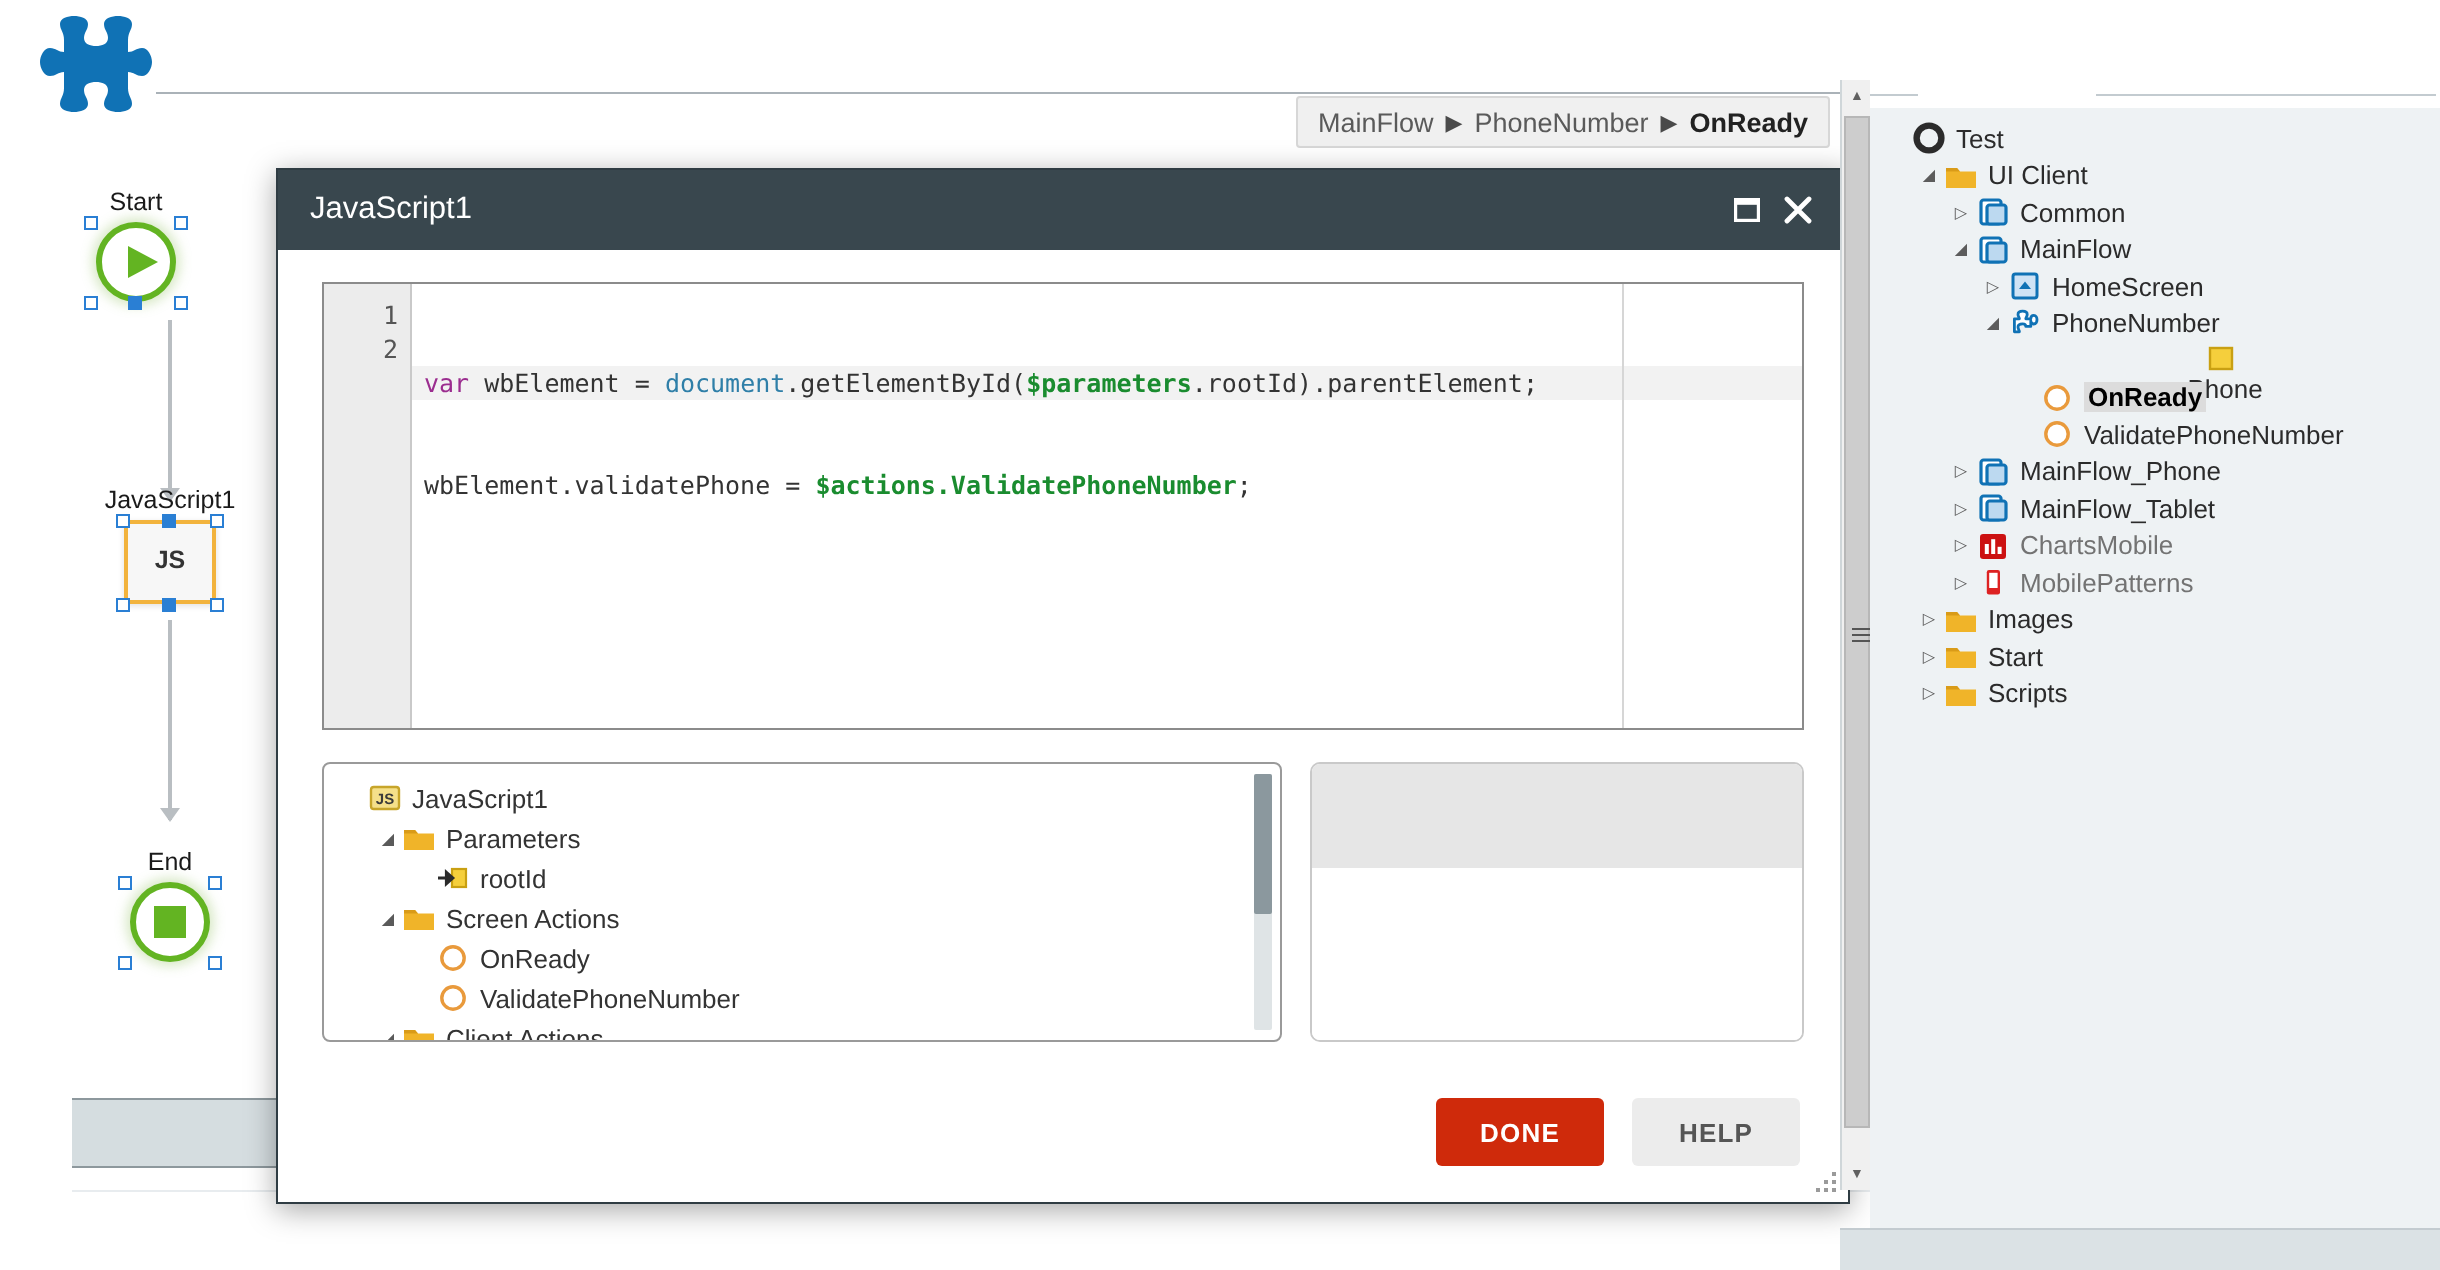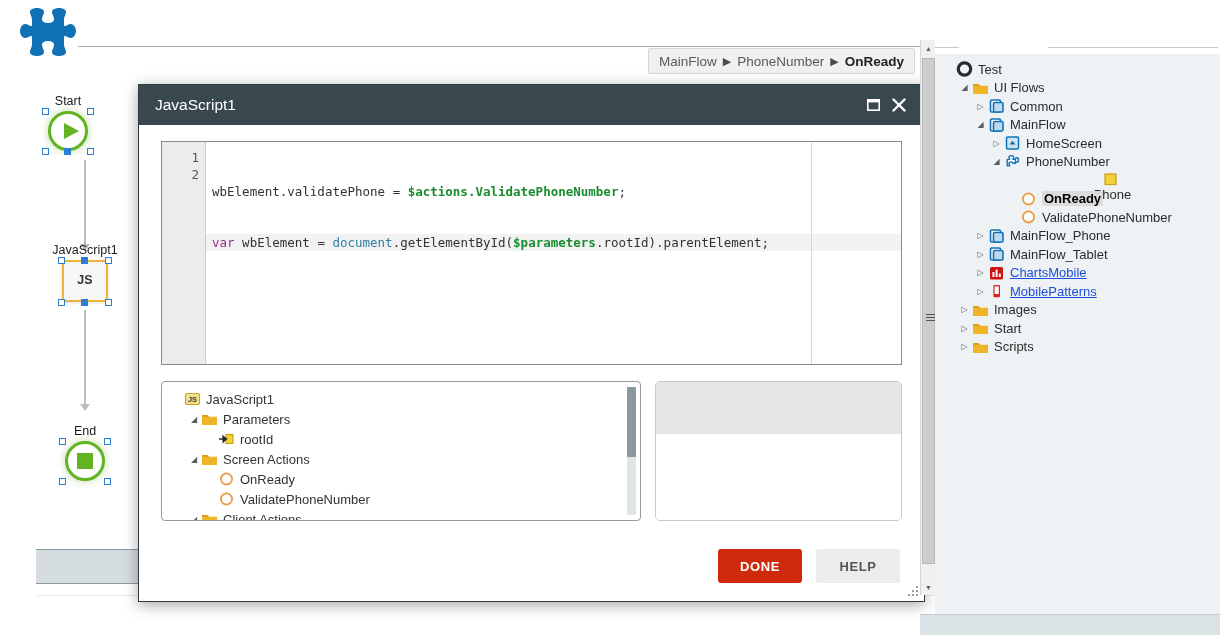--- a/index.html
+++ b/index.html
@@ -91,21 +91,21 @@
   .btn.ghost{background:#ececec;color:#555;}
   #grip{position:absolute;right:5px;bottom:4px;width:12px;height:12px;}
   
   #right{position:absolute;left:935px;top:16px;width:285px;height:635px;background:#eef2f4;}
   #right-tabs{position:absolute;left:0;top:0;right:0;height:38px;background:#fff;}
   .tabline{position:absolute;top:31px;height:1px;background:#c3cbd0;}
   #right-body{position:absolute;left:0;top:38px;right:0;bottom:18px;background:#eef2f4;
     padding:6px 0 0 6px;box-sizing:border-box;overflow:hidden;}
   .rrow{display:flex;align-items:center;height:18.5px;font-size:13px;color:#2b2b2b;white-space:nowrap;}
   .rrow.sel .rlab{background:#dcdcdc;font-weight:bold;color:#000;padding:0 2px;}
-  .rrow.dim .rlab{color:#1d4ed8;text-decoration:underline;}
+  .rrow.dim .rlab{color:#737373;}
   .rw{width:15px;flex:none;display:flex;align-items:center;justify-content:center;font-size:8px;color:#5c5c5c;}
   .ricon{width:18px;height:16px;flex:none;margin-right:4px;position:relative;}
   
   #vscroll{position:absolute;left:920px;top:40px;width:15px;height:555px;background:#f0f0f0;
     border-left:1px solid #cfd6d9;}
   #vs-up,#vs-dn{position:absolute;left:0;width:15px;height:16px;display:flex;
     align-items:center;justify-content:center;font-size:7px;color:#606060;background:#f0f0f0;}
   #vs-up{top:0;} #vs-dn{bottom:0;}
   #vs-thumb{position:absolute;left:1px;top:18px;width:13px;height:506px;
     background:#cdcdcd;border:1px solid #b7b7b7;box-sizing:border-box;}
@@ -207,22 +207,22 @@
   </div>
 
   <div id="dlg-body">
 
     <div id="editor">
       <div id="gutter">
         <div>1</div>
         <div>2</div>
       </div>
       <div id="code">
+        <div class="ln cur"><span class="k">var</span><span class="p"> wbElement </span><span class="op">=</span><span class="p"> </span><span class="fn">document</span><span class="p">.getElementById(</span><span class="g">$parameters</span><span class="p">.rootId).parentElement;</span></div>
         <div class="ln"><span class="p">wbElement.validatePhone </span><span class="op">=</span><span class="p"> </span><span class="g">$actions.ValidatePhoneNumber</span><span class="p">;</span></div>
-        <div class="ln cur"><span class="k">var</span><span class="p"> wbElement </span><span class="op">=</span><span class="p"> </span><span class="fn">document</span><span class="p">.getElementById(</span><span class="g">$parameters</span><span class="p">.rootId).parentElement;</span></div>
         <div id="ruler" style="left:605px;"></div>
       </div>
     </div>
 
     <div id="lower">
       <div id="tree-pane">
         <div id="tree-list">
             <div class="trow" style="padding-left: 0px;">
               <span class="tw"></span>
               <span class="ticon"><svg width="17" height="16" viewBox="0 0 17 16">
@@ -331,21 +331,21 @@
             <circle cx="8.5" cy="8" r="6.2" fill="none" stroke="#2b2b2b" stroke-width="3.2"></circle>
           </svg></span>
         <span class="rlab">Test</span>
       </div>
       <div class="rrow" style="padding-left: 16px;">
         <span class="rw">◢</span>
         <span class="ricon"><svg width="17" height="16" viewBox="0 0 17 16">
             <path d="M1,4 L6.5,4 L8,5.8 L16,5.8 L16,14 L1,14 Z" fill="#f0b429"></path>
             <path d="M1,4 L6.5,4 L8,5.8 L1,5.8 Z" fill="#d99b18"></path>
           </svg></span>
-        <span class="rlab">UI Flows</span>
+        <span class="rlab">UI Client</span>
       </div>
       <div class="rrow" style="padding-left: 32px;">
         <span class="rw">▷</span>
         <span class="ricon"><svg width="17" height="16" viewBox="0 0 17 16">
             <rect x="2.5" y="2" width="10" height="12" rx="1.3" fill="#fff" stroke="#1072b5" stroke-width="1.6"></rect>
             <rect x="5.5" y="4.5" width="9.5" height="9.5" rx="1.3" fill="#bcd9f0" stroke="#1072b5" stroke-width="1.6"></rect>
           </svg></span>
         <span class="rlab">Common</span>
       </div>
       <div class="rrow" style="padding-left: 32px;">

